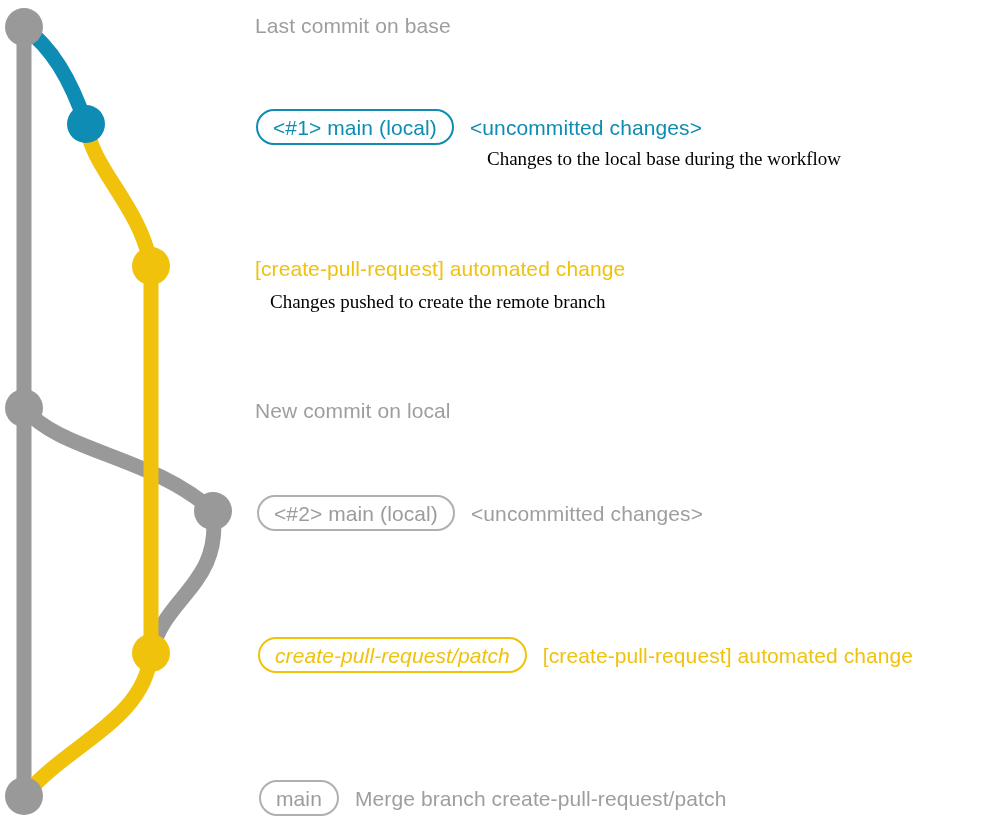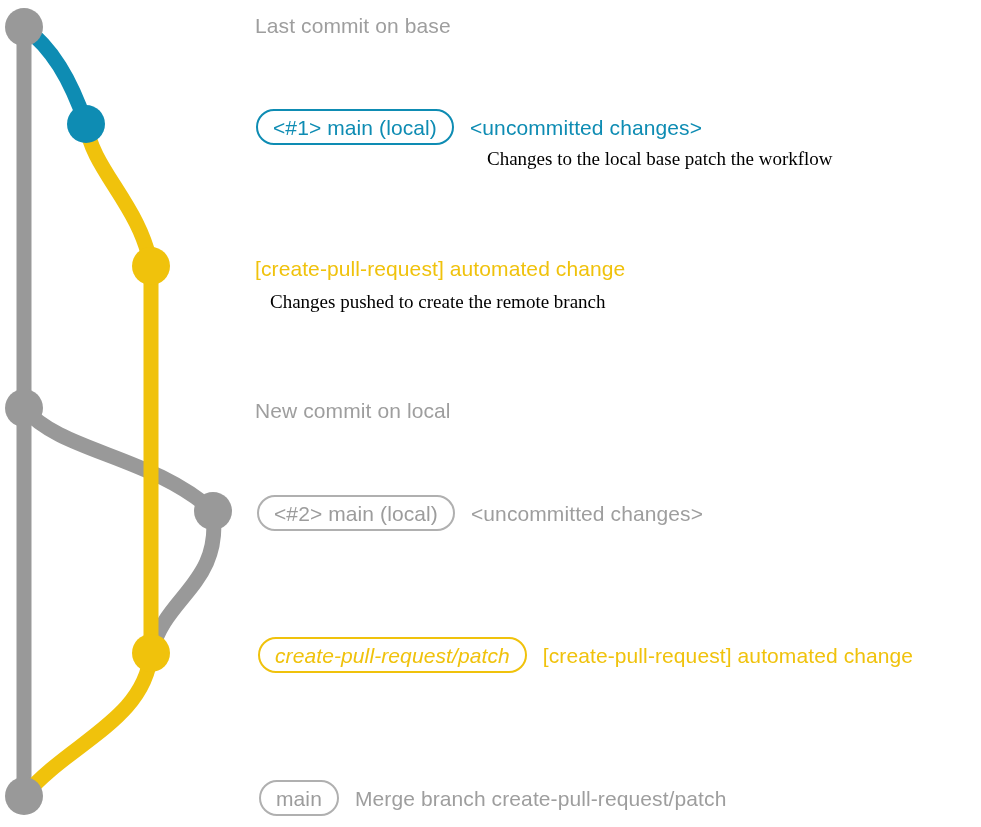--- a/index.html
+++ b/index.html
@@ -119,21 +119,21 @@
 
   <div class="row" style="left:255px; top:25px; transform:translateY(-50%);">
     <span class="commit-msg msg-gray">Last commit on base</span>
   </div>
 
   <div class="row" style="left:256px; top:127px; transform:translateY(-50%);">
     <span class="pill pill-blue">&lt;#1&gt; main (local)</span>
     <span class="gap"></span>
     <span class="commit-msg msg-blue">&lt;uncommitted changes&gt;</span>
   </div>
-  <div class="desc" style="left:487px; top:149px;">Changes to the local base patch the workflow</div>
+  <div class="desc" style="left:487px; top:149px;">Changes to the local base during the workflow</div>
 
   <div class="row" style="left:255px; top:268px; transform:translateY(-50%);">
     <span class="commit-msg msg-yellow">[create-pull-request] automated change</span>
   </div>
   <div class="desc" style="left:270px; top:292px;text-align:center;">Changes pushed to create the remote branch</div>
 
   <div class="row" style="left:255px; top:410px; transform:translateY(-50%);">
     <span class="commit-msg msg-gray">New commit on local</span>
   </div>
 

